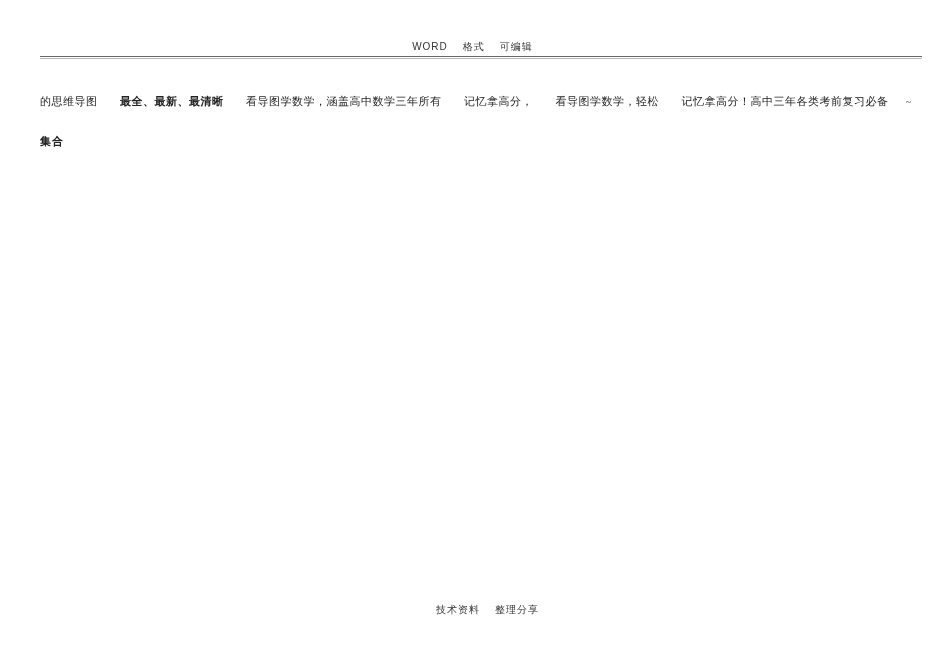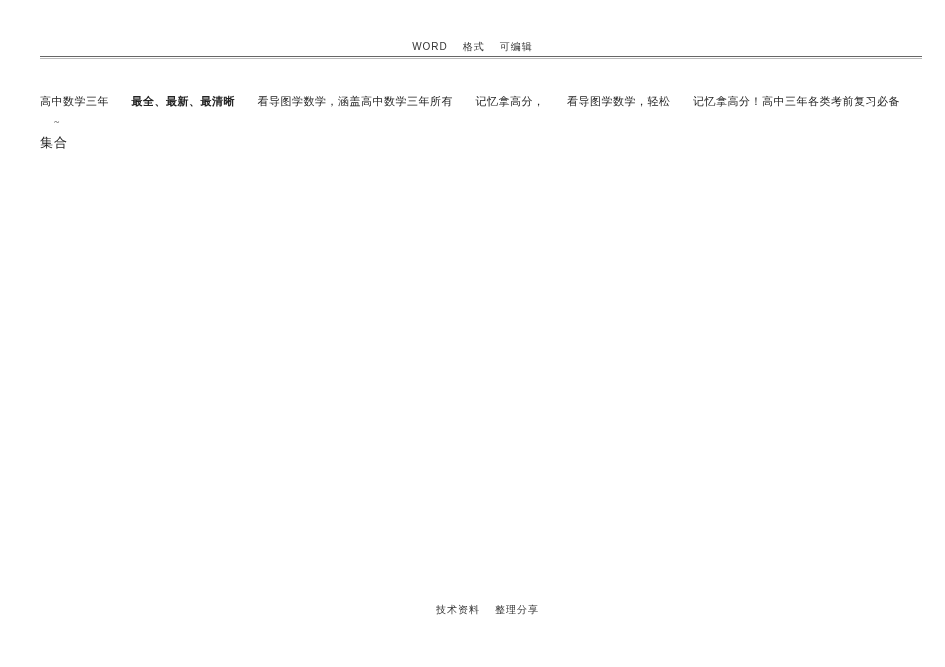--- a/index.html
+++ b/index.html
@@ -80,22 +80,22 @@
       display: inline-block;
       margin-left: 14px;
       font-size: 10px;
       color: #444;
     }
     
     .section-title {
       position: absolute;
       top: 134px;
       left: 40px;
-      font-size: 13px;
-      font-weight: normal;
+      font-size: 11px;
+      font-weight: bold;
       color: #222;
       letter-spacing: 1px;
     }
     
     .page-footer {
       position: absolute;
       bottom: 50px;
       left: 15px;
       width: 100%;
       text-align: center;
@@ -118,21 +118,21 @@
   <span class="spacer"></span>
   <span>格式</span>
   <span class="spacer"></span>
   <span>可编辑</span>
 </div>
 
 <div class="header-rule"></div>
 <div class="header-rule-thin"></div>
 
 <div class="main-paragraph">
-  <span>高中数学三年</span>
+  <span>的思维导图</span>
   <span class="gap"></span>
   <span class="bold">最全、最新、最清晰</span>
   <span class="gap"></span>
   <span>看导图学数学，涵盖高中数学三年所有</span>
   <span class="gap"></span>
   <span>记忆拿高分，</span>
   <span class="gap"></span>
   <span>看导图学数学，轻松</span>
   <span class="gap"></span>
   <span>记忆拿高分！高中三年各类考前复习必备</span>

